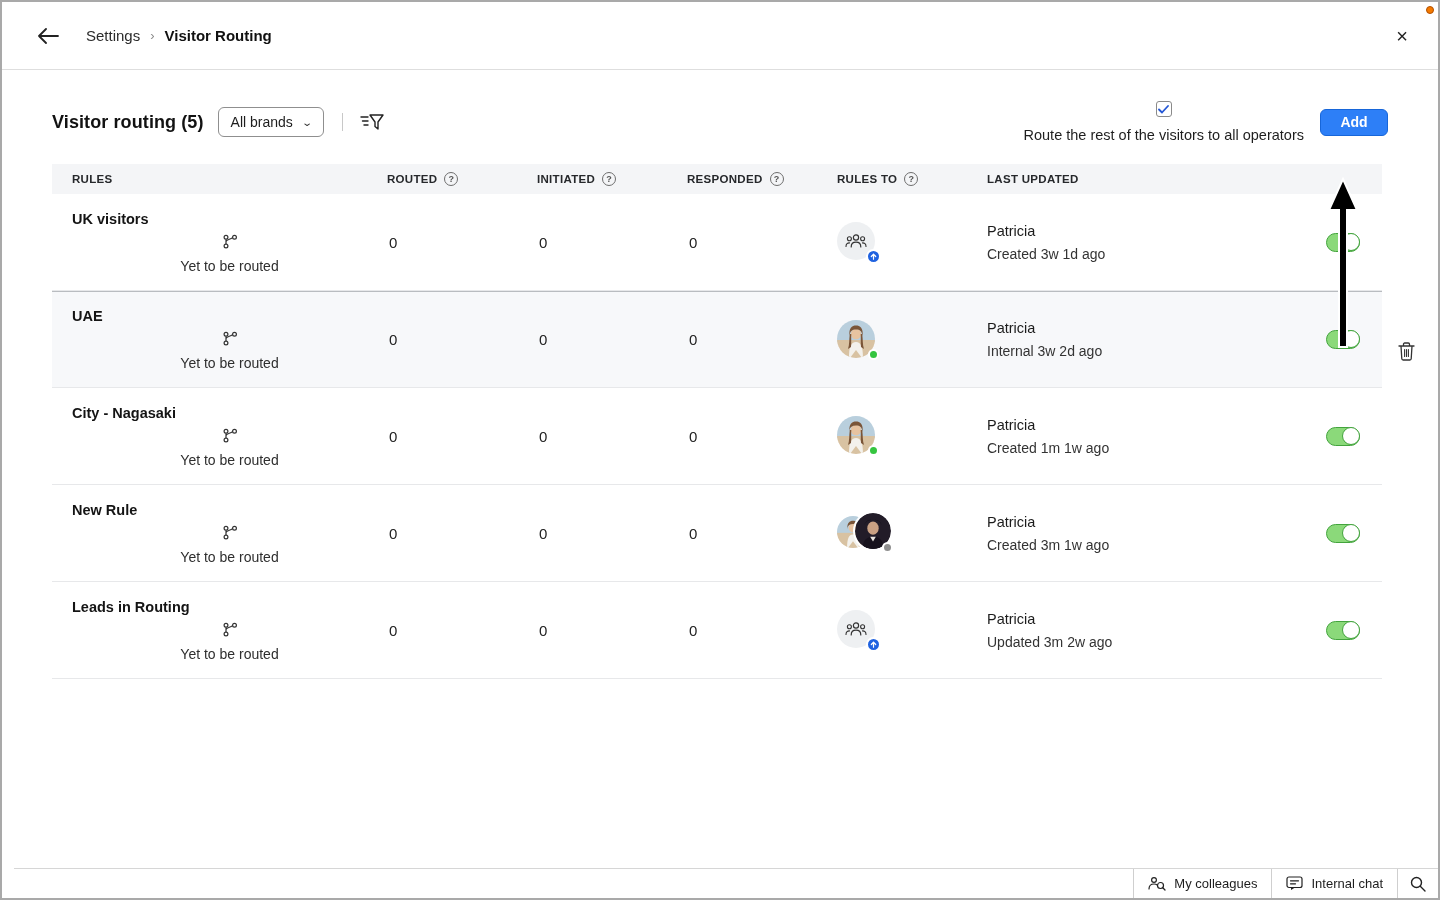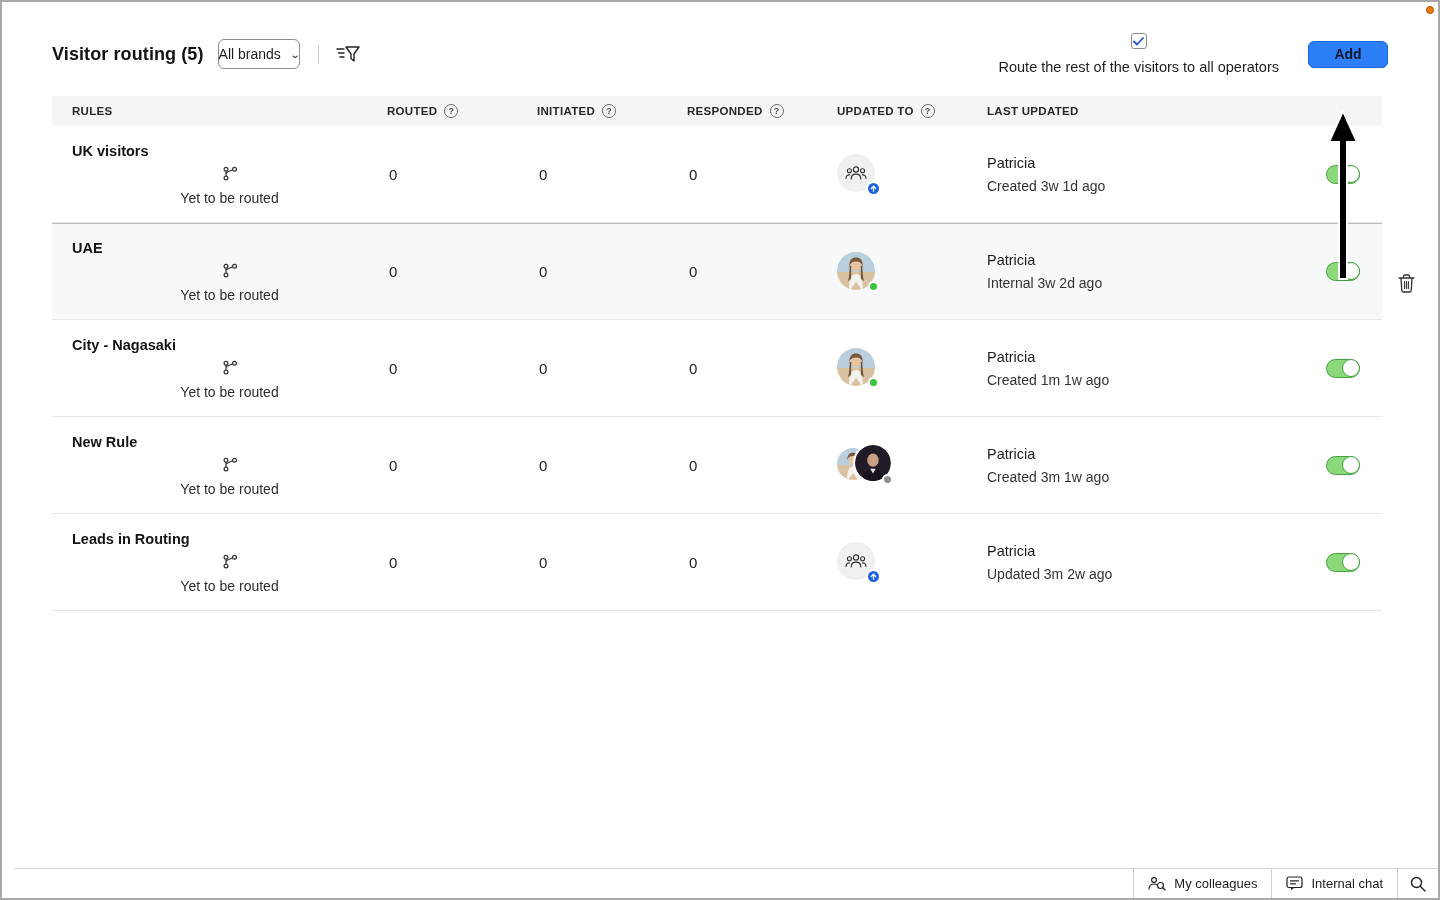--- a/index.html
+++ b/index.html
@@ -13,34 +13,34 @@
   .breadcrumb { display:flex; align-items:center; gap:10px; margin-left:26px; font-size:15px; }
   .crumb-root { color:#2b2b2b; }
   .crumb-sep { color:#8a8a8a; font-size:13px; }
   .crumb-current { color:#111; font-weight:700; }
   .close-btn { position:absolute; right:26px; top:24px; width:20px; height:20px; display:flex; align-items:center; justify-content:center; font-size:20px; color:#222; cursor:pointer; line-height:1; }
 
   
   .content { position:relative; }
   .toolbar { display:flex; align-items:center; margin:36px 50px 0 50px; height:32px; }
   .page-title { font-size:18px; font-weight:700; color:#121212; letter-spacing:.1px; }
-  .brand-select { margin-left:14px; display:flex; align-items:center; gap:10px; border:1px solid #8f8f8f; border-radius:6px; padding:0 0; height:30px; font-size:14px; color:#1d1d1d; background:#fff; cursor:pointer; }
+  .brand-select { margin-left:14px; display:flex; align-items:center; gap:10px; border:1px solid #8f8f8f; border-radius:6px; padding:0 12px; height:30px; font-size:14px; color:#1d1d1d; background:#fff; cursor:pointer; }
   .chevron { font-size:10px; color:#333; transform:scaleX(1.4); }
   .v-divider { width:1px; height:18px; background:#c8c8c8; margin:0 16px 0 18px; }
   .filter-btn { width:26px; height:22px; display:flex; align-items:center; justify-content:center; cursor:pointer; }
   .search-box { position:relative; margin-left:16px; width:270px; height:30px; border:2px solid #1f5fd8; border-radius:16px; display:flex; align-items:center; padding:0 10px 0 12px; background:#fff; }
   .search-box svg { flex:0 0 auto; }
   .search-box input { border:none; outline:none; font-size:14px; color:#222; margin-left:8px; width:100%; font-family:"Liberation Sans",sans-serif; background:transparent; }
   .search-box input::placeholder { color:#8a8f96; }
   .search-caret { position:absolute; left:38px; top:6px; width:1px; height:17px; background:#444; }
   .route-rest { margin-left:auto; display:flex; align-items:center; gap:10px; cursor:pointer;flex-direction:column; }
   .checkbox { width:16px; height:16px; border:1px solid #8a8a8a; border-radius:3px; background:#fff; display:flex; align-items:center; justify-content:center; }
   .checkbox svg { display:block; }
   .route-rest-label { font-size:14.5px; color:#1e1e1e; }
-  .add-btn { margin-left:29px; width:80px; height:27px; background:#2d7ff7; border:1px solid #1766d9; border-radius:6px; color:#0f172a; font-weight:700; font-size:14px; display:flex; align-items:center; justify-content:center; cursor:pointer; }
+  .add-btn { margin-left:16px; width:68px; height:27px; background:#2d7ff7; border:1px solid #1766d9; border-radius:6px; color:#ffffff; font-weight:700; font-size:14px; display:flex; align-items:center; justify-content:center; cursor:pointer; }
 
   
   .table { margin:26px 60px 0 50px; width:1330px; }
   .thead, .trow { display:grid; grid-template-columns:335px 150px 150px 150px 150px 1fr 95px; }
   .thead { height:30px; background:#f4f5f7; align-items:center; }
   .th { font-size:11.5px; font-weight:700; color:#26282b; letter-spacing:.3px; display:flex; align-items:center; gap:7px; }
   .th.first { padding-left:20px; }
   .help-icon { width:14px; height:14px; border:1px solid #6e6e6e; border-radius:50%; color:#555; font-size:9px; font-weight:700; display:flex; align-items:center; justify-content:center; }
   .trow { height:97px; align-items:center; border-bottom:1px solid #e7e8ea; background:#fff; }
   .trow.hovered { background:#f7f8fa; border-top:1px solid #b9bcc0; }
@@ -74,20 +74,33 @@
   .footer { position:absolute; left:12px; right:0; bottom:0; height:30px; border-top:1px solid #d6d6d6; background:#fff; display:flex; justify-content:flex-end; align-items:stretch; }
   .footer-item { display:flex; align-items:center; gap:8px; padding:0 14px; border-left:1px solid #cfcfcf; font-size:13px; color:#1d1d1d; cursor:pointer; }
   .footer-item.icon-only { padding:0 12px; }
 </style>
 </head>
 <body>
 
 <div class="window">
   <div class="rec-dot"></div>
 
+  <div class="topbar">
+    <div class="back-btn">
+      <svg width="22" height="16" viewBox="0 0 22 16">
+          <path d="M9 1 L2 8 L9 15 M2 8 H21" stroke="#222" stroke-width="1.8" fill="none" stroke-linecap="round" stroke-linejoin="round"></path>
+        </svg>
+    </div>
+    <div class="breadcrumb">
+      <span class="crumb-root">Settings</span>
+      <span class="crumb-sep">›</span>
+      <span class="crumb-current">Visitor Routing</span>
+    </div>
+    <div class="close-btn">×</div>
+  </div>
 
   <div class="content">
 
     <div class="toolbar">
       <div class="page-title">Visitor routing (5)</div>
       <div class="brand-select">
         <span>All brands</span>
         <span class="chevron">⌄</span>
       </div>
       <div class="v-divider"></div>
@@ -119,21 +132,21 @@
           </div>
         <div class="th">
             <span>INITIATED</span>
             <span class="help-icon">?</span>
           </div>
         <div class="th">
             <span>RESPONDED</span>
             <span class="help-icon">?</span>
           </div>
         <div class="th">
-            <span>UPDATED TO</span>
+            <span>RULES TO</span>
             <span class="help-icon">?</span>
           </div>
         <div class="th">
             <span>LAST UPDATED</span>
           </div>
         <div class="th"></div>
       </div>
 
       <div class="trow">
         <div class="c-rules">

